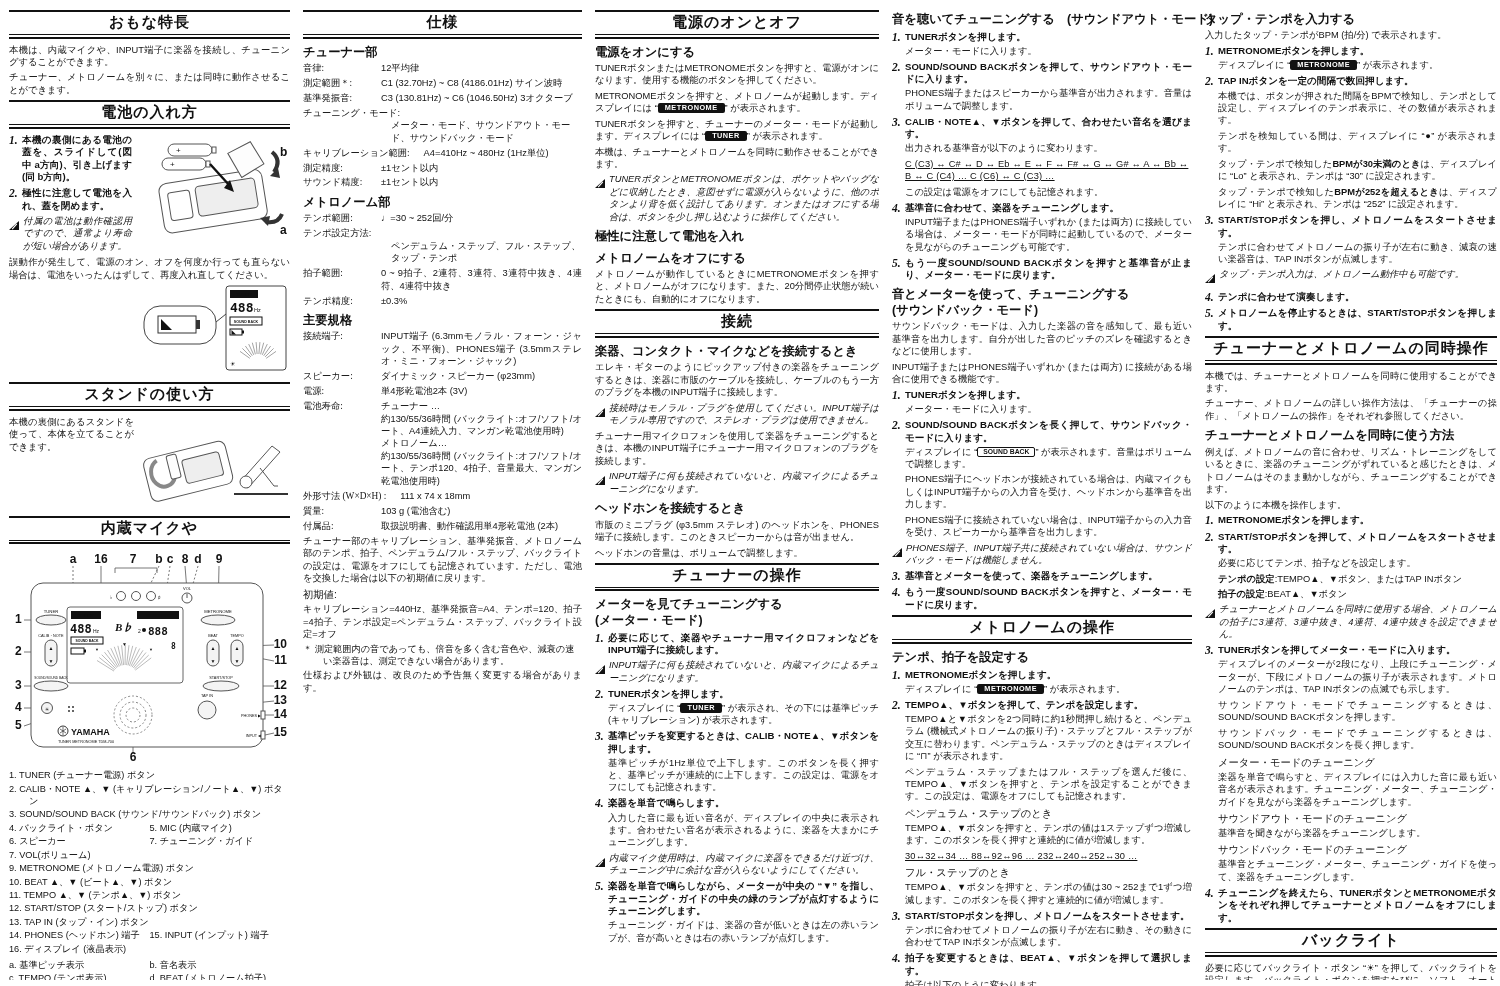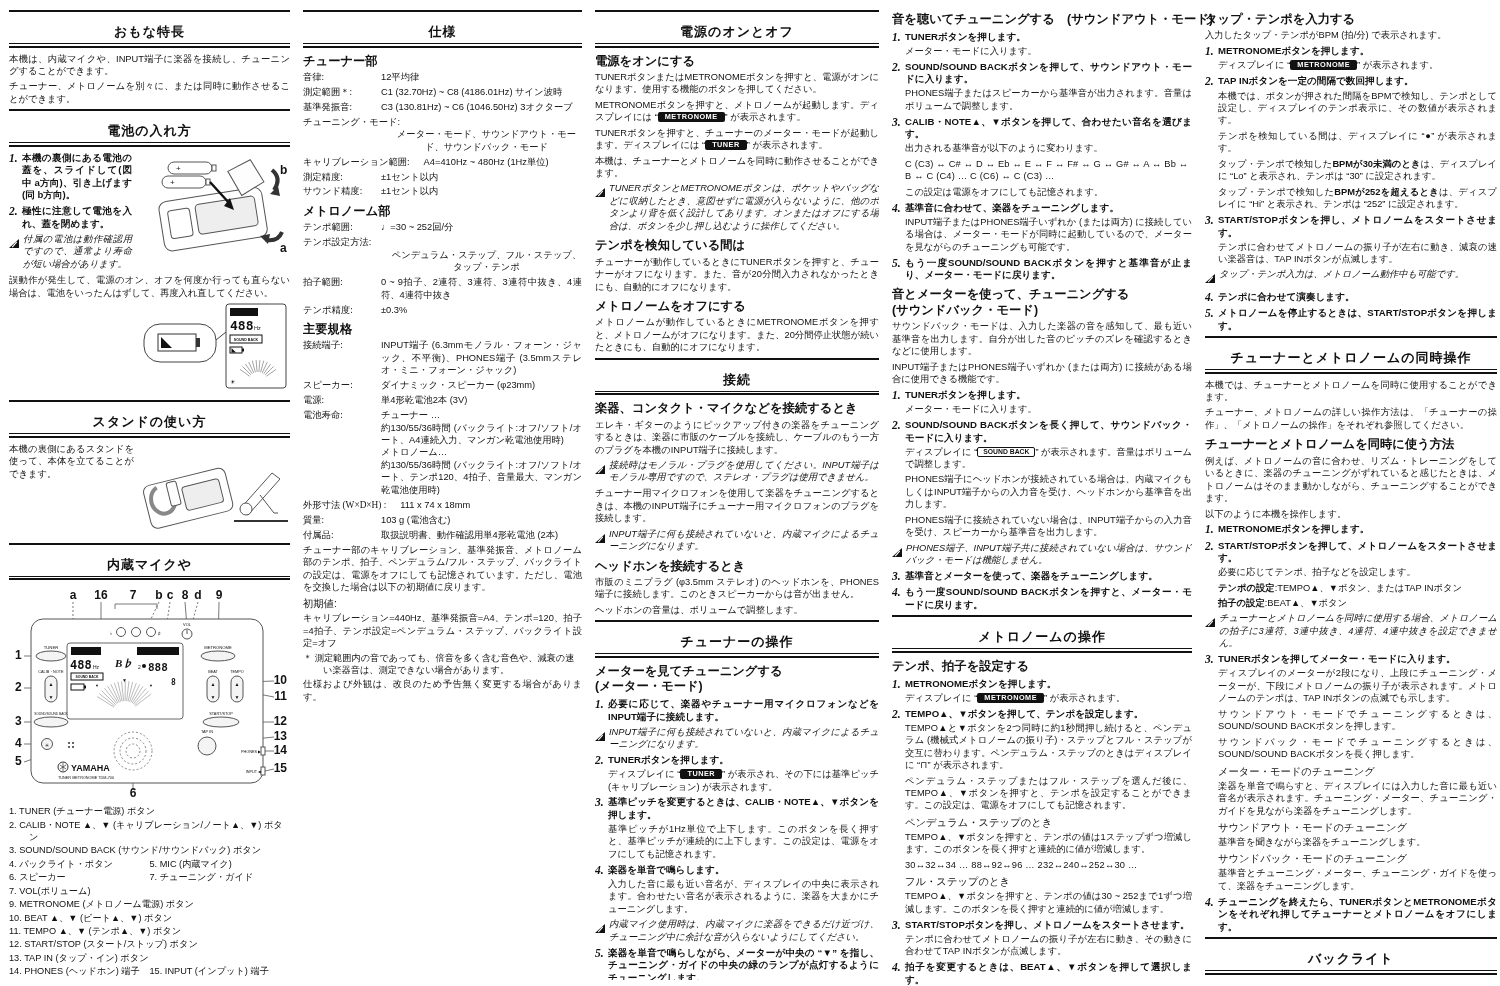--- a/index.html
+++ b/index.html
@@ -10,47 +10,47 @@
         display:flex;gap:13px;padding:6px 9px;overflow:hidden;}
   .col{overflow:hidden;}
   .c1{width:281px;flex:none;}
   .c2{width:279px;flex:none;}
   .c3{width:284px;flex:none;}
   .c4{width:300px;flex:none;overflow:visible;}
   .c5{width:292px;flex:none;}
 
   .h1{margin:4px 0 5px;}
   .h1 .bt{height:2px;background:#111;}
-  .h1 .ttl{display:block;text-align:center;font-weight:bold;font-size:13px;
-           padding:11px 0 2px;letter-spacing:1px;}
+  .h1 .ttl{display:block;text-align:center;font-weight:bold;font-size:15px;
+           padding:1px 0 2px;letter-spacing:1px;}
   .h1 .bb1{height:1px;background:#111;margin-bottom:1.5px;}
   .h1 .bb2{height:2px;background:#111;}
 
   .h2{font-weight:bold;font-size:12.3px;margin:6px 0 2px;line-height:1.25;white-space:pre-line;}
   .h2.nw{white-space:nowrap;}
   .h3{font-weight:normal;font-size:10.3px;margin:4px 0 1px;}
   .p{font-size:9.3px;line-height:1.34;margin:1px 0 3px;text-align:justify;}
-  .seq{text-align:left;letter-spacing:.2px;}
+  .seq{text-align:left;letter-spacing:.2px;text-decoration:underline;}
   .ind{margin-left:13px;}
 
   .step{display:flex;margin:3.5px 0 1.5px;}
   .step .num{flex:none;width:13px;font-family:"Liberation Serif","DejaVu Serif",serif;
              font-style:italic;font-weight:bold;font-size:11.5px;line-height:1.1;}
   .step .stxt{font-weight:bold;font-size:9.6px;line-height:1.3;text-align:justify;}
 
   .note{display:flex;gap:4px;margin:2.5px 0 3.5px;font-style:italic;}
   .note .ni{flex:none;padding-top:1px;}
   .note .ntxt{font-size:9.3px;line-height:1.34;text-align:justify;}
 
   .kv{display:flex;font-size:9.3px;line-height:1.34;margin:0 0 2.5px;}
   .kv .k{flex:none;width:78px;font-family:Liberation Serif, serif;}
   .kv .v{white-space:pre-line;text-align:justify;}
   .kv.auto .k{width:auto;margin-right:14px;}
   .kvwide{font-size:9.3px;line-height:1.34;margin:0 0 2.5px;}
-  .kvwide .v{display:block;margin-left:88px;white-space:pre-line;text-align:center;}
+  .kvwide .v{display:block;margin-left:88px;white-space:pre-line;}
 
   .li{font-size:9.2px;line-height:1.3;margin:0 0 1.5px;padding-left:20px;text-indent:-20px;}
   .li2{display:flex;margin:0 0 1.5px;}
   .li2 .c{flex:1 1 50%;font-size:9.2px;line-height:1.3;padding-left:20px;text-indent:-20px;}
   .lett{margin-top:4px;}
 
   .bi{display:inline-block;background:#111;color:#fff;font-weight:bold;font-size:7.3px;
       line-height:10px;padding:0 7px;border-radius:2px;vertical-align:1px;letter-spacing:.5px;}
   .bo{display:inline-block;background:#fff;color:#111;border:1px solid #111;font-weight:bold;
       font-size:6.8px;line-height:8px;padding:0 5px;border-radius:2px;vertical-align:1px;}
@@ -442,22 +442,21 @@
       <div class="p">METRONOMEボタンを押すと、メトロノームが起動します。ディスプレイには “<span class="bi">METRONOME</span>” が表示されます。</div>
       <div class="p">TUNERボタンを押すと、チューナーのメーター・モードが起動します。ディスプレイには “<span class="bi">TUNER</span>” が表示されます。</div>
       <div class="p">本機は、チューナーとメトロノームを同時に動作させることができます。</div>
       <div class="note">
         <span class="ni"><svg width="10" height="9" viewBox="0 0 10 9">
             <path d="M0,9 L10,9 L10,0 Z" fill="#111"></path>
             <path d="M3.2,8.2 L7.8,2.8" stroke="#fff" stroke-width="1.1"></path>
           </svg></span>
         <span class="ntxt">TUNERボタンとMETRONOMEボタンは、ポケットやバッグなどに収納したとき、意図せずに電源が入らないように、他のボタンより背を低く設計してあります。オンまたはオフにする場合は、ボタンを少し押し込むように操作してください。</span>
       </div>
-      <div class="h2">テンポを検知している間は</div>
-      <div class="p">チューナーが動作しているときにTUNERボタンを押すと、チューナーがオフになります。また、音が20分間入力されなかったときにも、自動的にオフになります。</div>
+      <div class="h2">極性に注意して電池を入れ</div>
       <div class="h2">メトロノームをオフにする</div>
       <div class="p">メトロノームが動作しているときにMETRONOMEボタンを押すと、メトロノームがオフになります。また、20分間停止状態が続いたときにも、自動的にオフになります。</div>
       <div class="h1">
         <div class="bt"></div>
         <span class="ttl">接続</span>
         <div class="bb1"></div>
         <div class="bb2"></div>
       </div>
       <div class="h2">楽器、コンタクト・マイクなどを接続するとき</div>
       <div class="p">エレキ・ギターのようにピックアップ付きの楽器をチューニングするときは、楽器に市販のケーブルを接続し、ケーブルのもう一方のプラグを本機のINPUT端子に接続します。</div>

